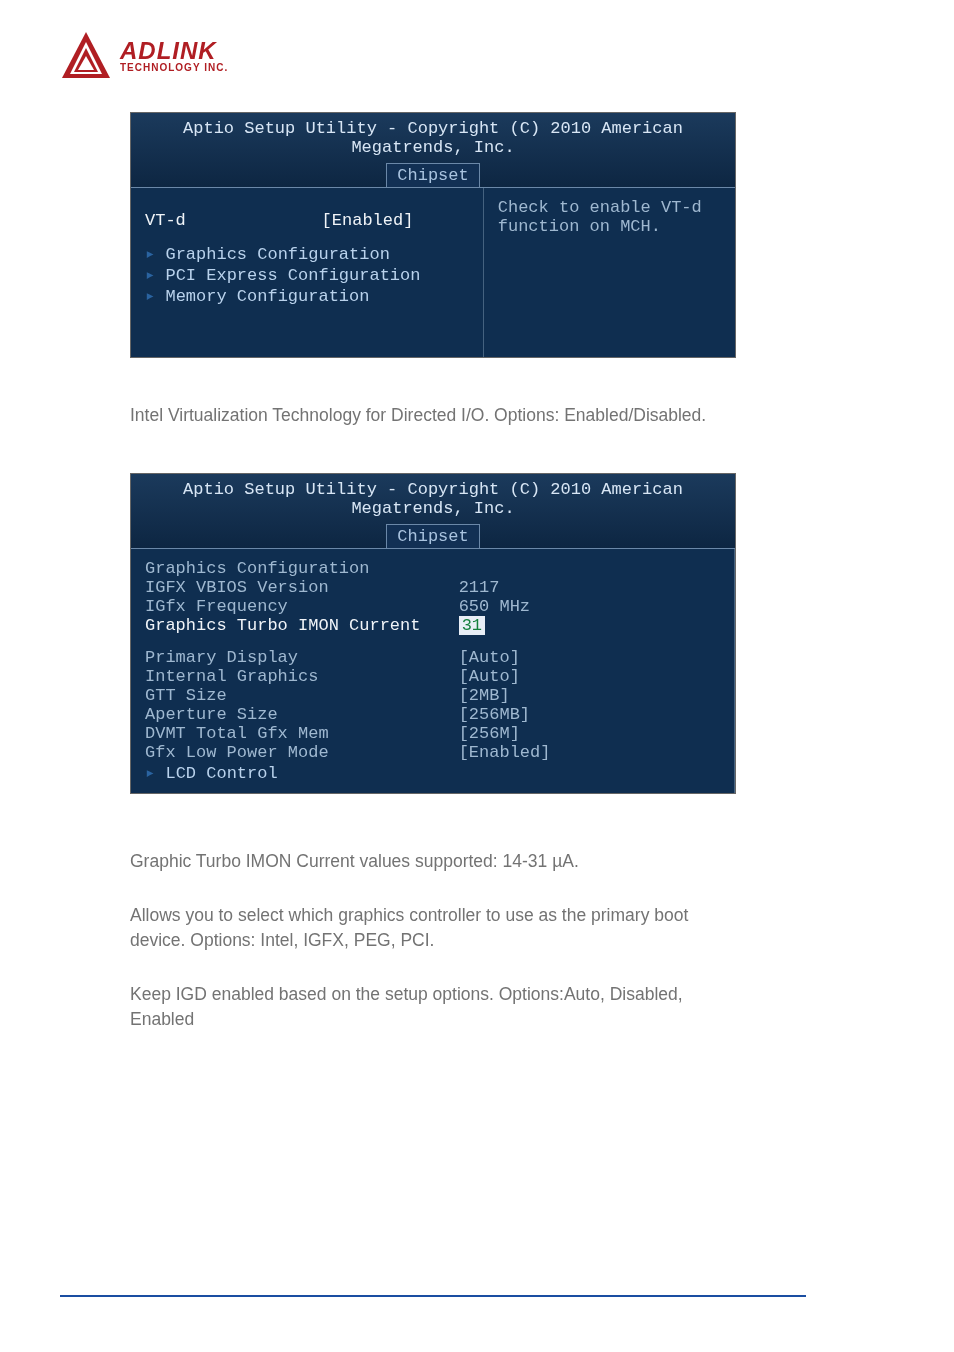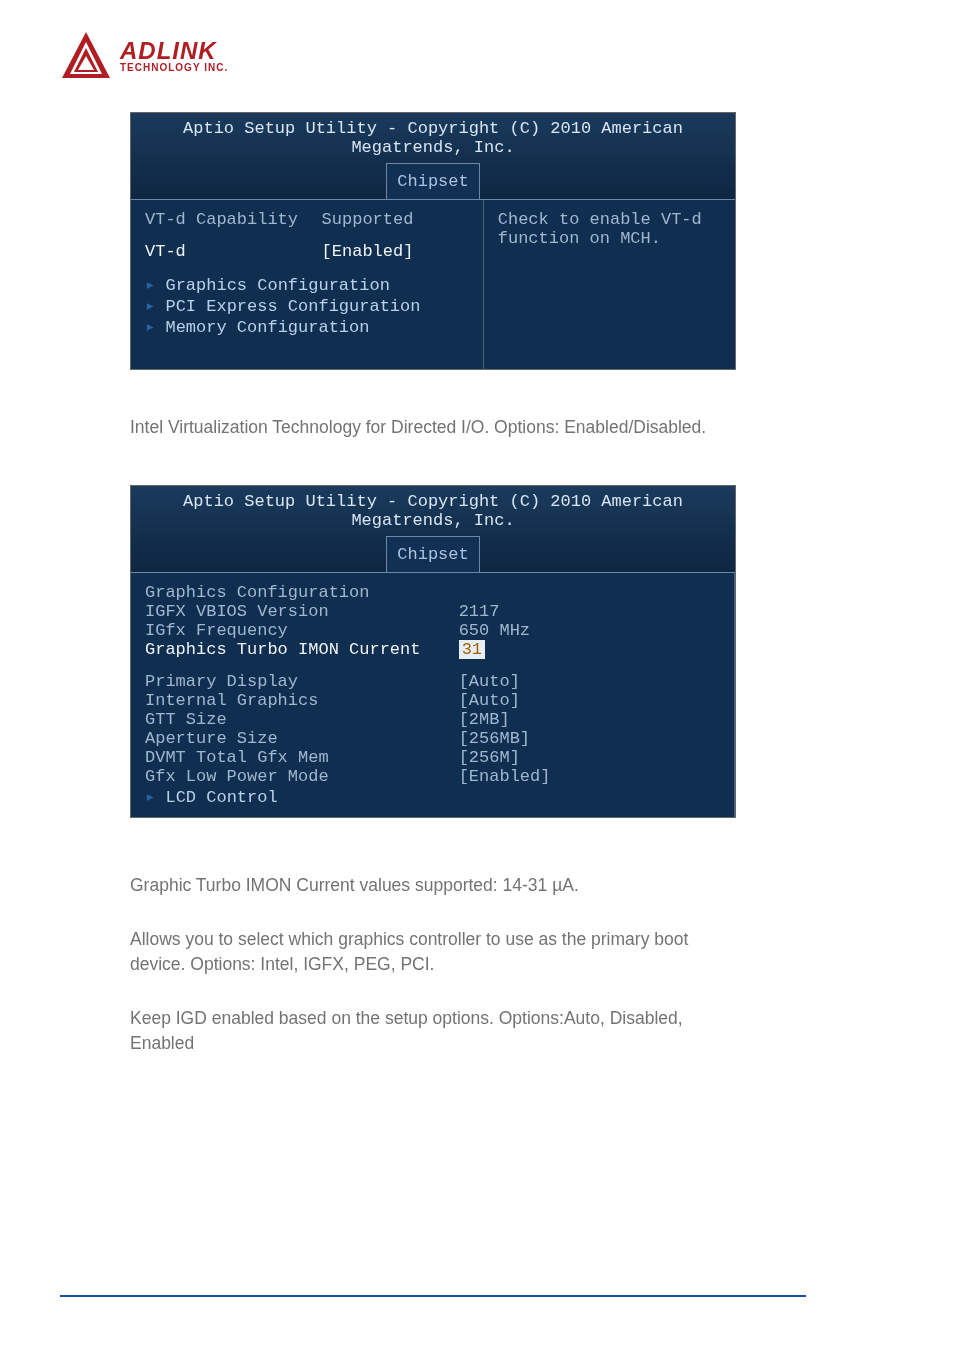--- a/index.html
+++ b/index.html
@@ -9,33 +9,33 @@
   .logo-mark svg { display: block; }
   .logo-text { display: flex; flex-direction: column; line-height: 1; }
   .logo-brand { font-weight: 900; font-size: 24px; letter-spacing: 1px; color: #b01e23; font-style: italic; }
   .logo-sub { font-size: 10px; letter-spacing: 1px; color: #b01e23; font-weight: 700; text-align: center; }
 
   .content { padding: 0 70px; }
   .bios { border: 1px solid #666; margin-bottom: 45px; font-family: "Courier New", monospace; font-size: 17px; color: #9fb8d0; }
   .bios2 { margin-top: 45px; margin-bottom: 55px; }
   .bios-header { background: linear-gradient(#1b3a5c, #0d2642); padding: 6px 0 0 0; text-align: center; color: #d8e6f5; }
   .bios-title { padding-bottom: 4px; }
-  .bios-tab { display: inline-block; border: 1px solid #6b88a8; border-bottom: none; padding: 8px 10px; color: #a9c3df; background: #123054; margin-top: 2px; }
+  .bios-tab { display: inline-block; border: 1px solid #6b88a8; border-bottom: none; padding: 2px 10px; color: #a9c3df; background: #123054; margin-top: 2px; }
   .bios-body { display: flex; background: #0f2e50; min-height: 170px; border-top: 1px solid #6b88a8; }
   .bios-body2 { min-height: 200px; }
   .bios-left { flex: 1.45; padding: 10px 14px; border-right: 1px solid #45627f; }
   .bios-right { flex: 1; padding: 10px 14px; color: #9fb8d0; }
   .row { display: flex; }
   .lbl { flex: 1.2; white-space: pre; }
   .val { flex: 1; white-space: pre; }
   .hl .lbl, .hl .val, .hl { color: #f0f4f8; }
   .ptr { color: #b9d2ec; }
   .ptr::before { content: "\25B8  "; color: #2a63a0; }
   .spacer { height: 13px; }
-  .sel { background: #e8eef6; color: #a16207; padding: 0 3px; }
+  .sel { background: #e8eef6; color: #15803d; padding: 0 3px; }
 
   .para { font-size: 17.5px; color: #737373; line-height: 1.4; margin-bottom: 30px; }
 
   .footer-line { position: absolute; left: 60px; right: 60px; bottom: 55px; height: 2px; background: #1a4ea1; }
 </style>
 </head>
 <body>
 
 <div class="page">
   <div class="logo">
@@ -55,24 +55,20 @@
 
   <div class="content">
 
     <div class="bios">
       <div class="bios-header">
         <div class="bios-title">Aptio Setup Utility - Copyright (C) 2010 American Megatrends, Inc.</div>
         <span class="bios-tab">Chipset</span>
       </div>
       <div class="bios-body">
         <div class="bios-left">
-          <div class="row">
-              <span class="lbl">VT-d Capability</span>
-              <span class="val">Supported</span>
-            </div>
           <div class="spacer"></div>
           <div class="row hl">
               <span class="lbl">VT-d</span>
               <span class="val">[Enabled]</span>
             </div>
           <div class="spacer"></div>
           <div class="ptr">Graphics Configuration</div>
           <div class="ptr">PCI Express Configuration</div>
           <div class="ptr">Memory Configuration</div>
         </div>

